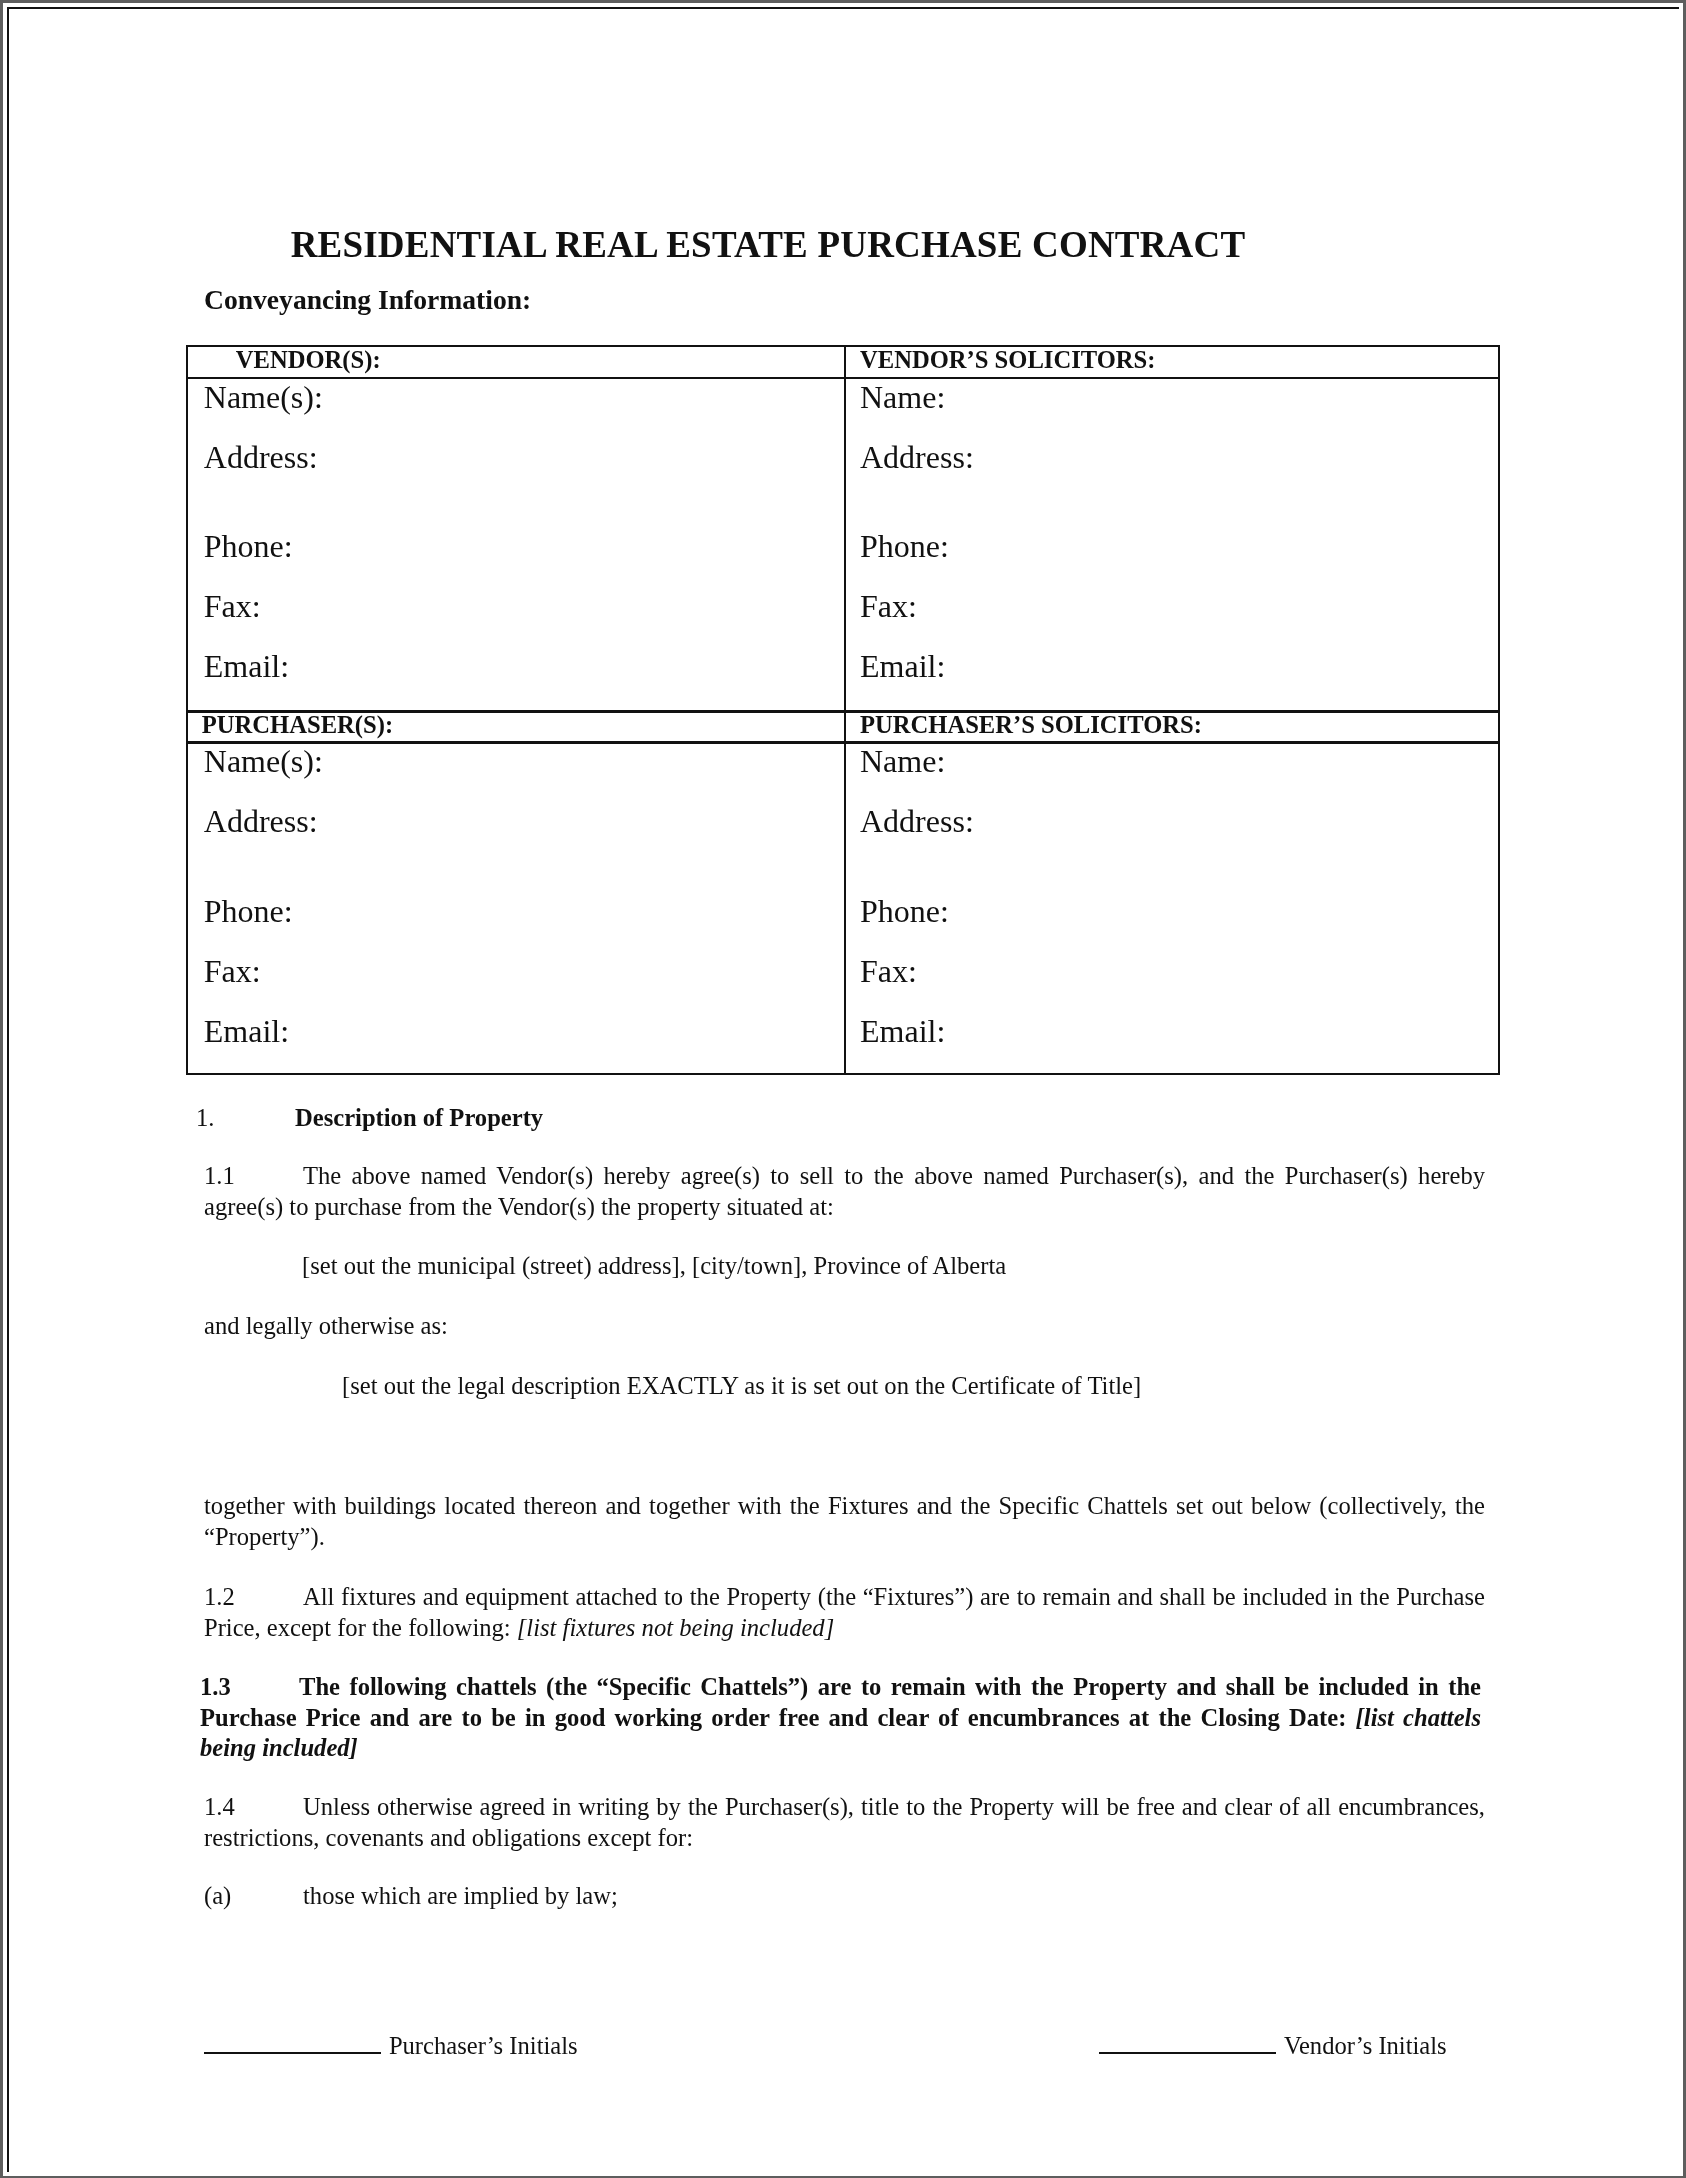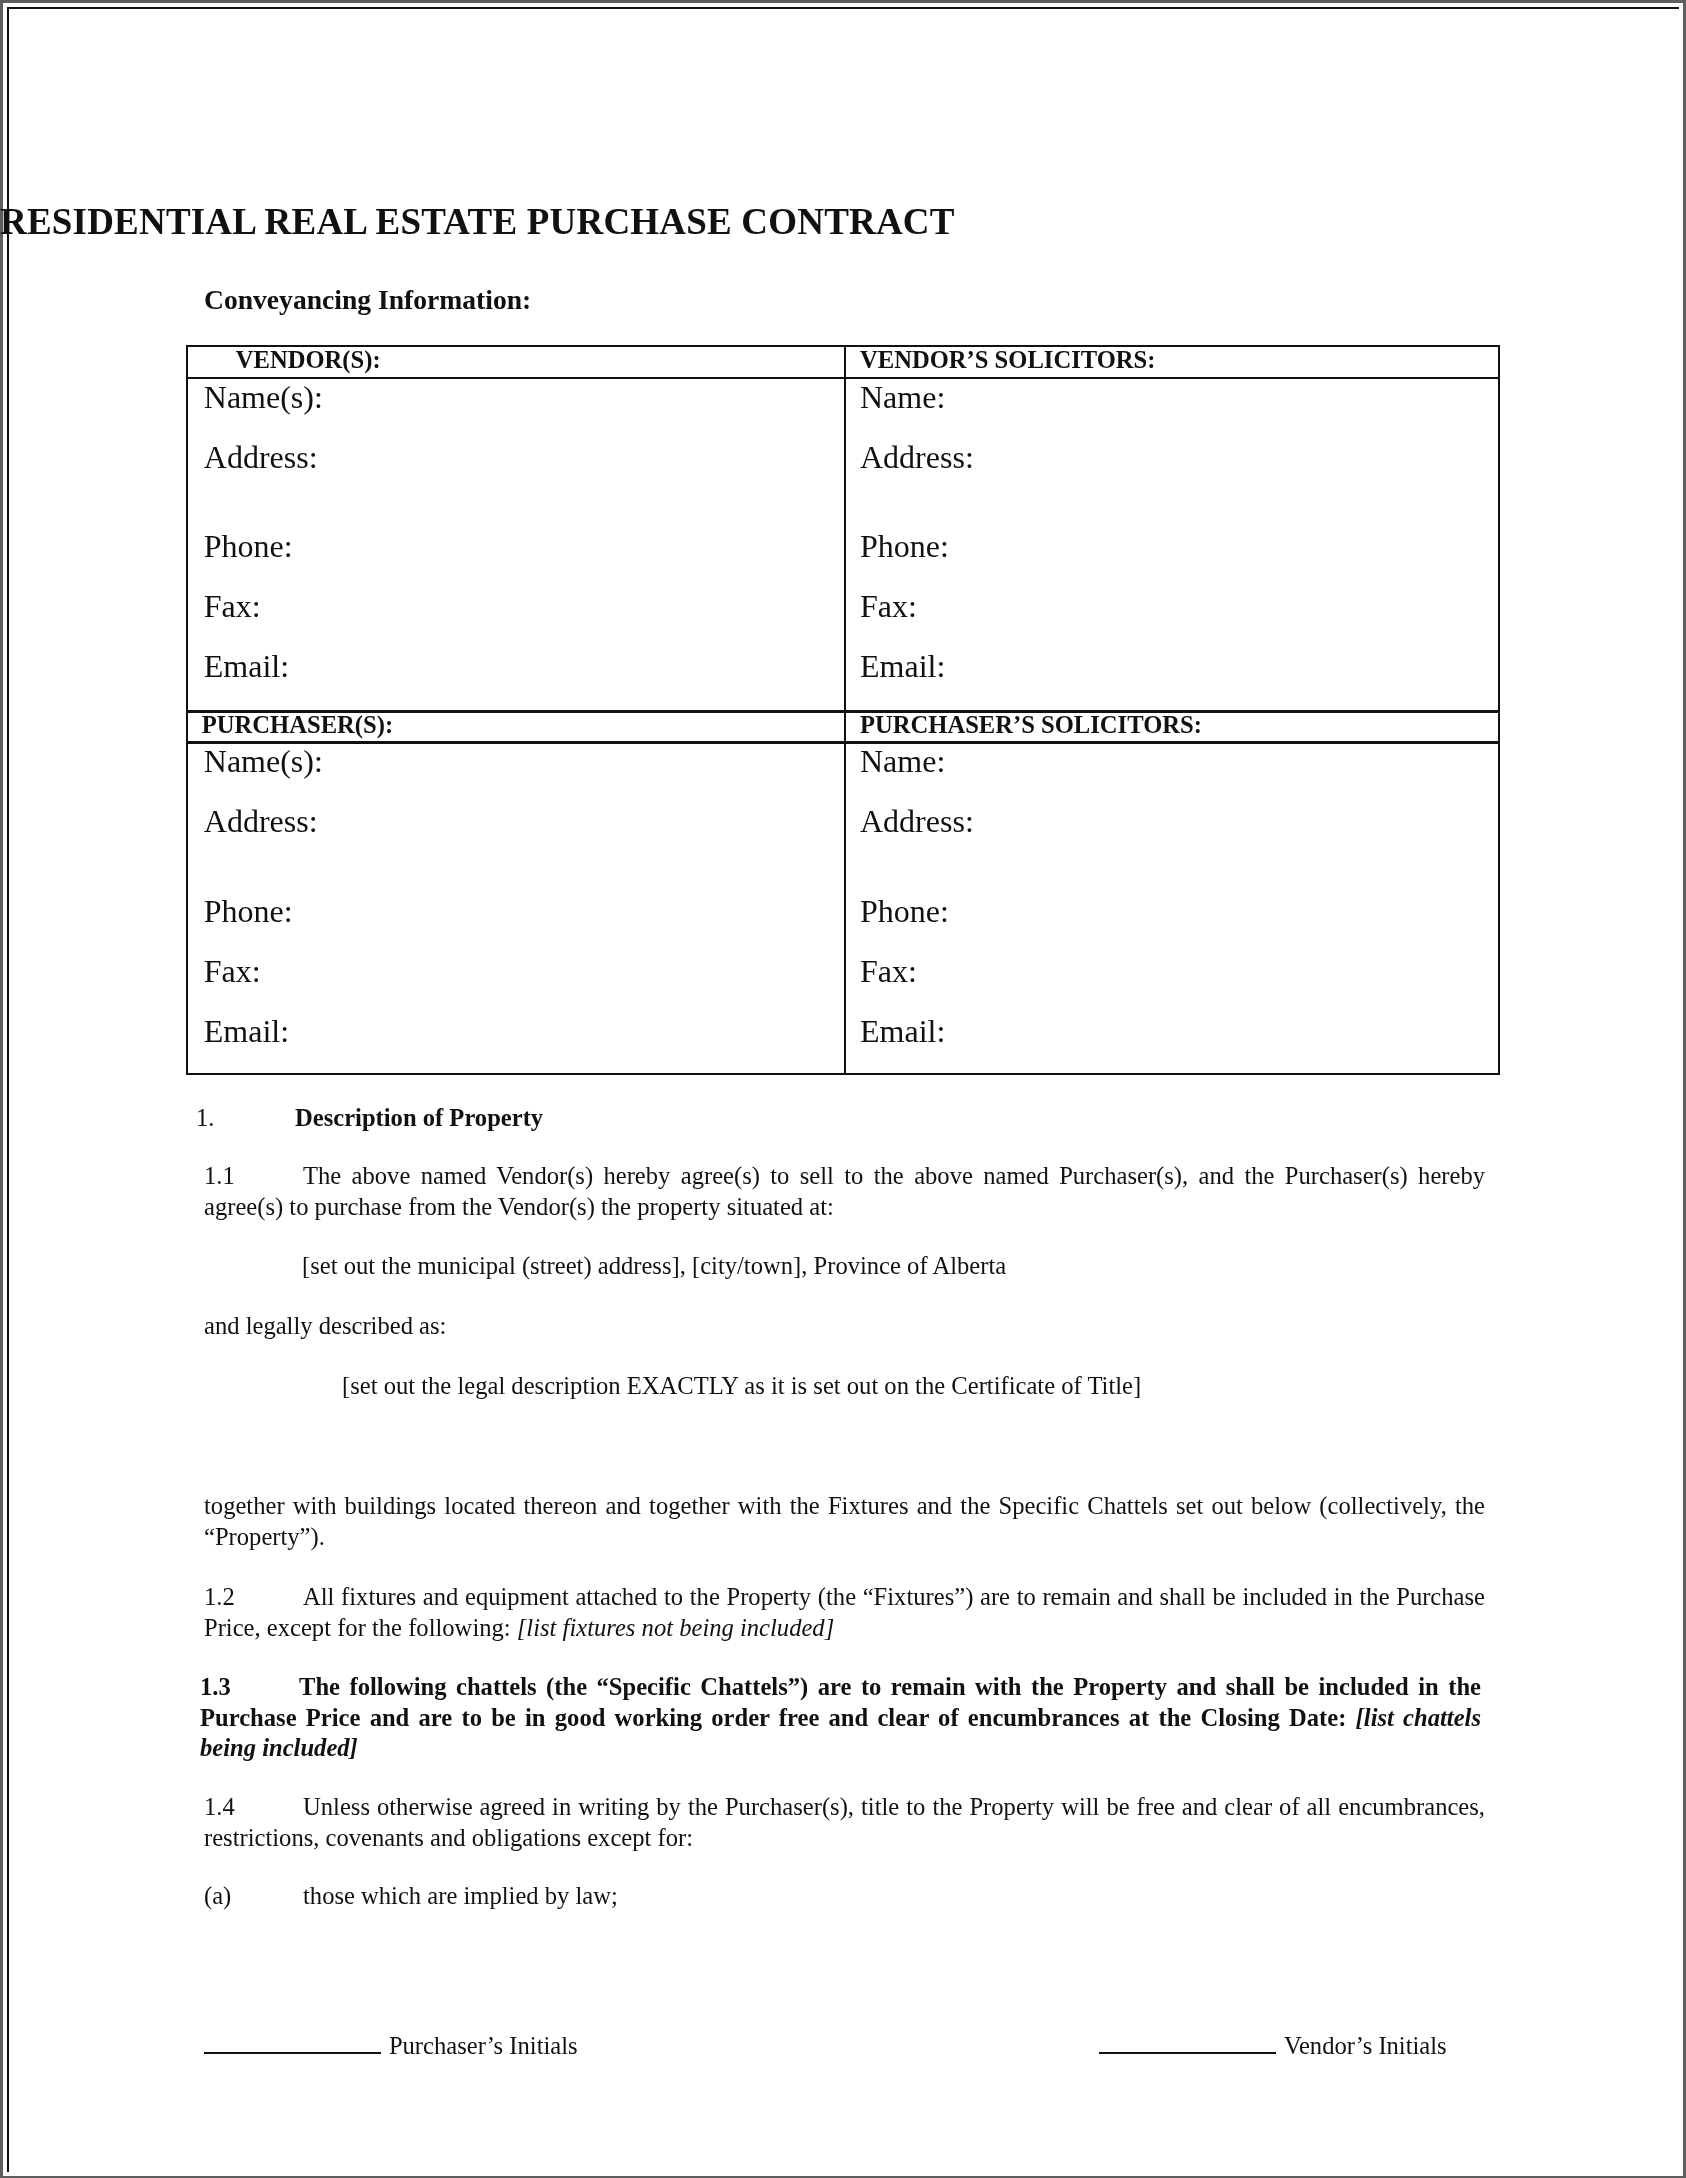--- a/index.html
+++ b/index.html
@@ -10,21 +10,21 @@
   .frame {
     position: absolute; left: 0; top: 0; width: 1686px; height: 2179px; box-sizing: border-box;
     border: 3.9px solid #5e5e5e;
   }
   .frame-inner {
     position: absolute; left: 3.9px; top: 3.9px; right: 3.9px; bottom: 3.9px;
     border-top: 2px solid #111; border-left: 2px solid #111;
   }
   .abs { position: absolute; white-space: nowrap; }
   .title {
-    left: 0; width: 1536px; top: 200px; text-align: left;
+    left: 0; width: 1536px; top: 223px; text-align: center;
     font-size: 37px; font-weight: bold; letter-spacing: 0.2px;
   }
   .subhead { left: 204px; top: 284px; font-size: 27.6px; font-weight: bold; }
 
   
   .ctable {
     position: absolute; left: 186px; top: 345px; width: 1314px; height: 730px;
     border: 2.5px solid #111; box-sizing: border-box;
   }
   .vdiv { position: absolute; left: 656px; top: 0; bottom: 0; width: 2px; background: #111; }
@@ -88,21 +88,21 @@
 <div class="para" style="left:196px; top:1103px;">
   <span class="num">1.</span><span class="sect-title">Description of Property</span>
 </div>
 
 <div class="para justify" style="left:204px; top:1161px; width:1281px;">
   <span class="num">1.1</span><span>The above named Vendor(s) hereby agree(s) to sell to the above named Purchaser(s), and the Purchaser(s) hereby agree(s) to purchase from the Vendor(s) the property situated at:</span>
 </div>
 
 <div class="para" style="left:302px; top:1251px;">[set out the municipal (street) address], [city/town], Province of Alberta</div>
 
-<div class="para" style="left:204px; top:1311px;">and legally described as:</div>
+<div class="para" style="left:204px; top:1311px;">and legally otherwise as:</div>
 
 <div class="para" style="left:302px; top:1371px;margin-left:40px;">[set out the legal description EXACTLY as it is set out on the Certificate of Title]</div>
 
 <div class="para justify" style="left:204px; top:1491px;">together with buildings located thereon and together with the Fixtures and the Specific Chattels set out below (collectively, the “Property”).</div>
 
 <div class="para justify" style="left:204px; top:1582px;">
   <span class="num">1.2</span><span>All fixtures and equipment attached to the Property (the “Fixtures”) are to remain and shall be included in the Purchase Price, except for the following: </span><span class="it">[list fixtures not being included]</span>
 </div>
 
 <div class="para justify" style="left:200px; top:1672px;font-weight:bold;">

